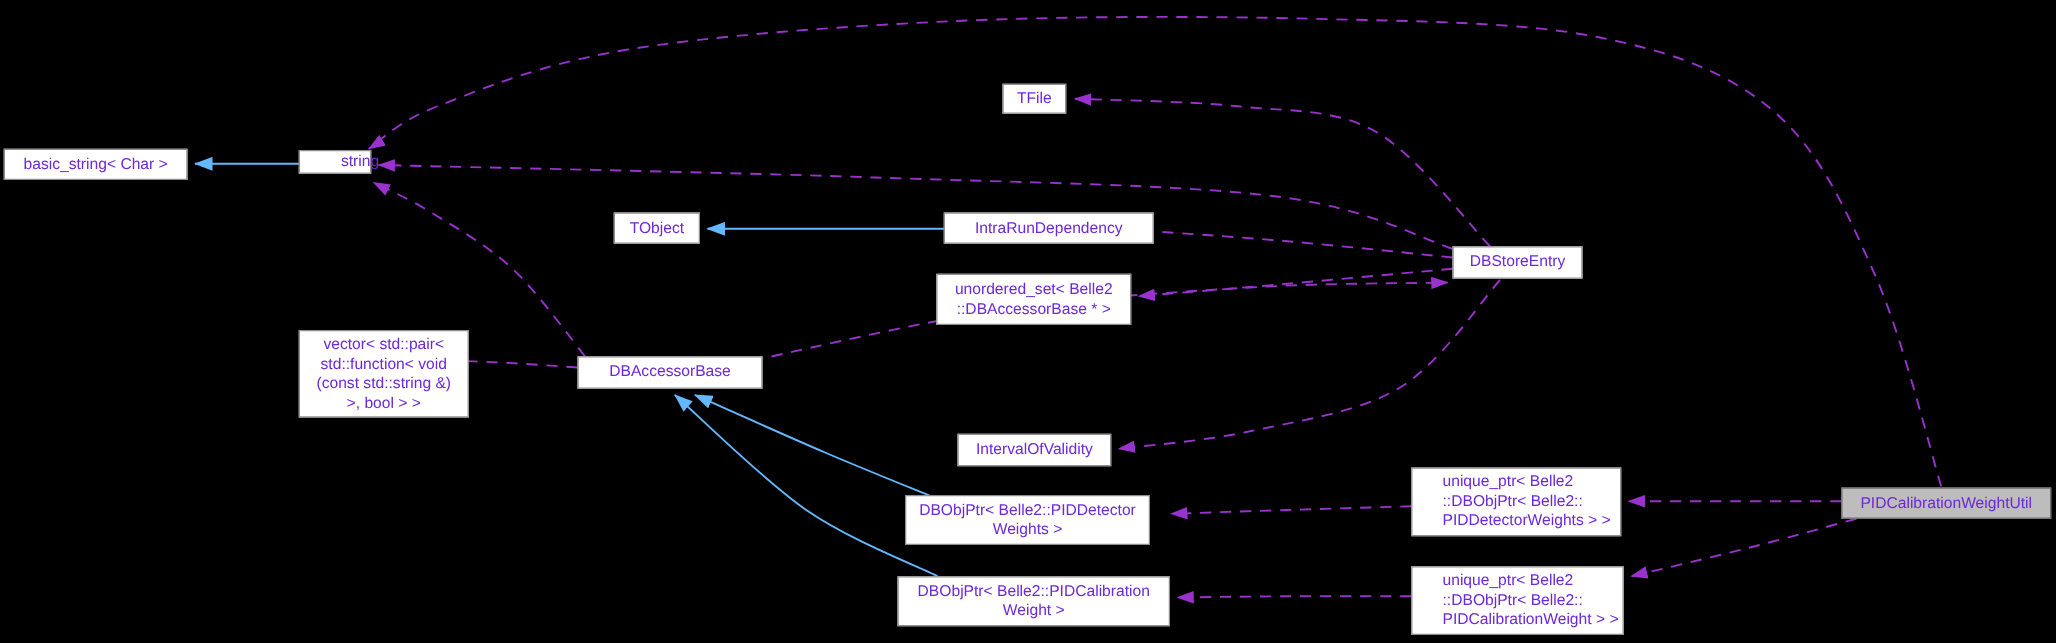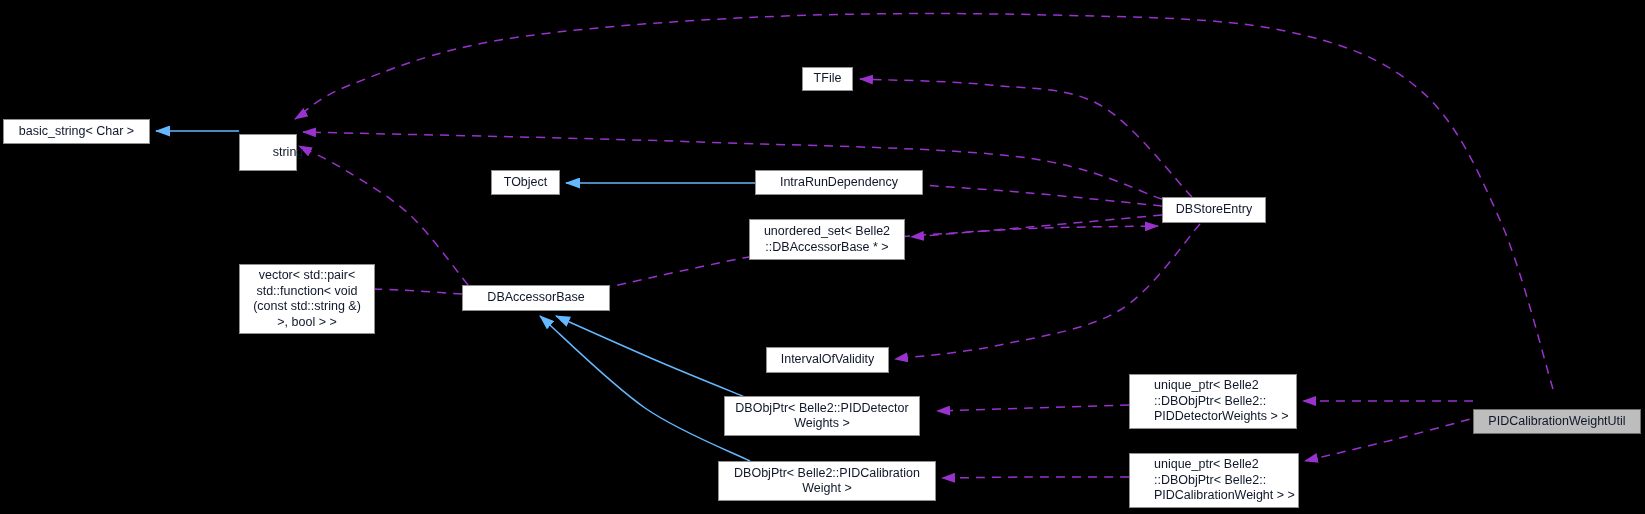--- a/index.html
+++ b/index.html
@@ -1,20 +1,20 @@
 <!DOCTYPE html>
 <html><head>
 <meta charset="utf-8">
 <style>
   html,body{margin:0;padding:0;background:#000;}
   .canvas{position:relative;width:1645px;height:514px;background:#000;overflow:hidden;
           font-family:"Liberation Sans","DejaVu Sans",sans-serif;}
   .edges{position:absolute;left:0;top:0;}
   .node{position:absolute;box-sizing:border-box;background:#ffffff;border:1.5px solid #8f8f8f;
-        color:#0f172a;font-size:12.5px;line-height:15.5px;display:flex;flex-direction:column;
+        color:#6d28d9;font-size:12.5px;line-height:15.5px;display:flex;flex-direction:column;
         justify-content:center;align-items:center;text-align:center;white-space:pre;cursor:pointer;}
   .node.left{align-items:flex-start;text-align:left;padding-left:24px;}
   .node.highlight{background:#bdbdbd;border-color:#6e6e6e;}
   .edge-usage{fill:none;stroke-dasharray:9 7;stroke-width:1.5;}
   .edge-inherit{fill:none;stroke-width:1.5;}
 </style>
 </head>
 <body>
 
 <div class="canvas">
@@ -42,21 +42,21 @@
         <path d="M586,292 C621.7,284.7 731.0,258.3 800,248 C869.0,237.7 940.3,233.7 1000,230 C1059.7,226.3 1131.7,226.7 1158,226" class="edge-usage" stroke="#9a32cd" marker-end="url(#arrow-usage)"></path>
         <path d="M1553,389 C1544.2,360.8 1522.2,269.8 1500,220 C1477.8,170.2 1456.7,121.7 1420,90 C1383.3,58.3 1341.7,42.5 1280,30 C1218.3,17.5 1136.7,17.2 1050,15 C963.3,12.8 851.7,12.8 760,17 C668.3,21.2 568.3,28.7 500,40 C431.7,51.3 384.2,71.8 350,85 C315.8,98.2 304.2,113.3 295,119" class="edge-usage" stroke="#9a32cd" marker-end="url(#arrow-usage)"></path>
         <path d="M1473,401 C1459.2,401.0 1418.3,401.0 1390,401 C1361.7,401.0 1317.5,401.0 1303,401" class="edge-usage" stroke="#9a32cd" marker-end="url(#arrow-usage)"></path>
         <path d="M1485,415 C1470.8,418.8 1430.0,430.3 1400,438 C1370.0,445.7 1320.8,457.2 1305,461" class="edge-usage" stroke="#9a32cd" marker-end="url(#arrow-usage)"></path>
         <path d="M1129,405 C1112.5,405.5 1062.0,407.0 1030,408 C998.0,409.0 952.5,410.5 937,411" class="edge-usage" stroke="#9a32cd" marker-end="url(#arrow-usage)"></path>
         <path d="M1129,477 C1112.5,477.0 1061.2,476.8 1030,477 C998.8,477.2 956.7,477.8 942,478" class="edge-usage" stroke="#9a32cd" marker-end="url(#arrow-usage)"></path>
       </g>
   </svg>
   <div id="node-layer">
       <div class="node" style="left: 3px; top: 119px; width: 147px; height: 25px;">basic_string&lt; Char &gt;</div>
-      <div class="node" style="left: 239px; top: 134px; width: 58px; height: 37px; padding-left: 40px;">string</div>
+      <div class="node" style="left: 239px; top: 120px; width: 58px; height: 19px; padding-left: 40px;">string</div>
       <div class="node" style="left: 802px; top: 67px; width: 51px; height: 24px;">TFile</div>
       <div class="node" style="left: 491px; top: 170px; width: 69px; height: 25px;">TObject</div>
       <div class="node" style="left: 755px; top: 170px; width: 168px; height: 25px;">IntraRunDependency</div>
       <div class="node" style="left: 1162px; top: 197px; width: 104px; height: 26px;">DBStoreEntry</div>
       <div class="node" style="left: 749px; top: 219px; width: 156px; height: 41px;">unordered_set&lt; Belle2
 ::DBAccessorBase * &gt;</div>
       <div class="node" style="left: 199px; top: 264px; width: 136px; height: 70px; margin-left: 40px;">vector&lt; std::pair&lt;
 std::function&lt; void
 (const std::string &amp;)
 &gt;, bool &gt; &gt;</div>
@@ -65,15 +65,15 @@
       <div class="node" style="left: 724px; top: 396px; width: 196px; height: 40px;">DBObjPtr&lt; Belle2::PIDDetector
 Weights &gt;</div>
       <div class="node" style="left: 718px; top: 461px; width: 218px; height: 40px;">DBObjPtr&lt; Belle2::PIDCalibration
 Weight &gt;</div>
       <div class="node left" style="left: 1129px; top: 374px; width: 168px; height: 55px;">unique_ptr&lt; Belle2
 ::DBObjPtr&lt; Belle2::
 PIDDetectorWeights &gt; &gt;</div>
       <div class="node left" style="left: 1129px; top: 453px; width: 170px; height: 55px;">unique_ptr&lt; Belle2
 ::DBObjPtr&lt; Belle2::
 PIDCalibrationWeight &gt; &gt;</div>
-      <div class="node highlight" style="left: 1473px; top: 390px; width: 168px; height: 25px; margin-top: 19px;">PIDCalibrationWeightUtil</div>
+      <div class="node highlight" style="left: 1473px; top: 390px; width: 168px; height: 25px;">PIDCalibrationWeightUtil</div>
     </div>
 </div>
 
 </body></html>

